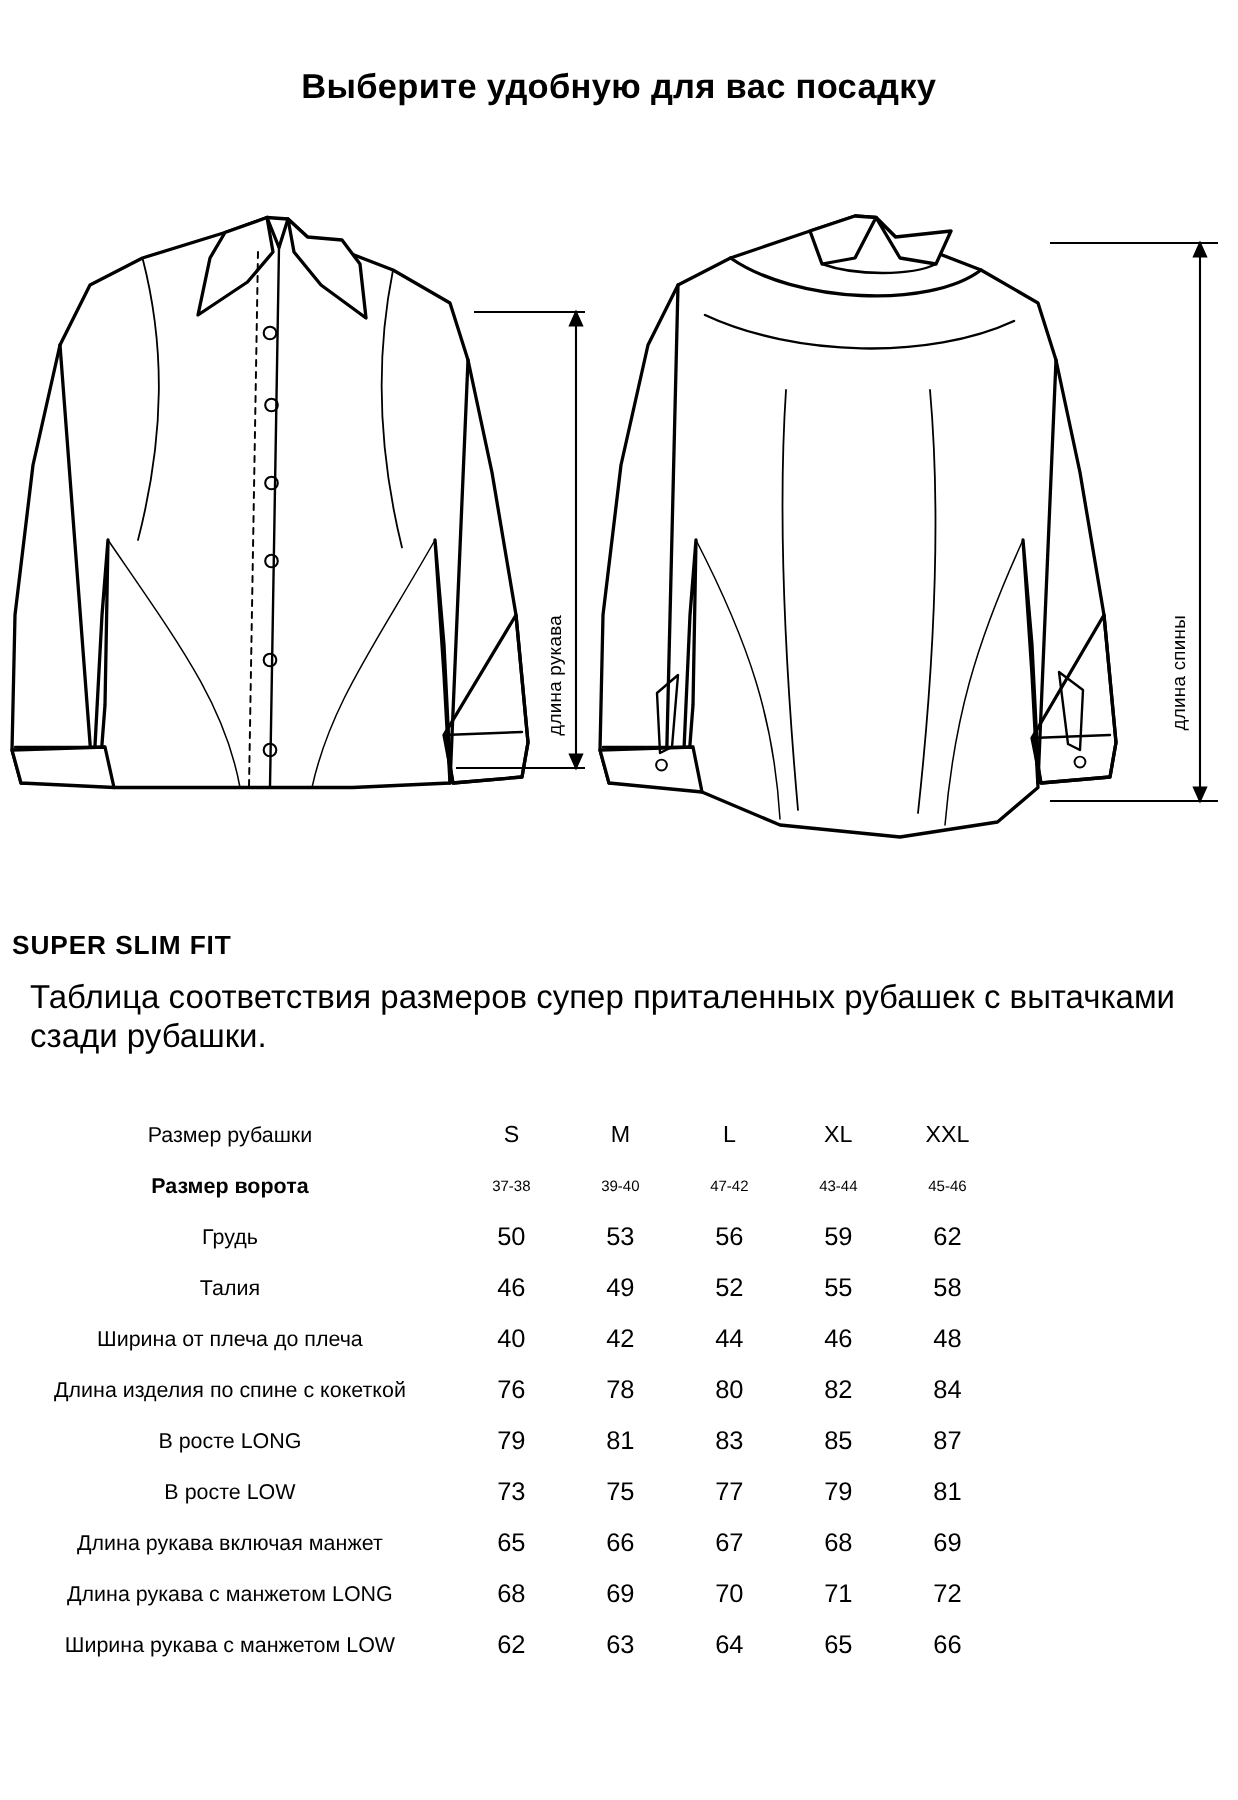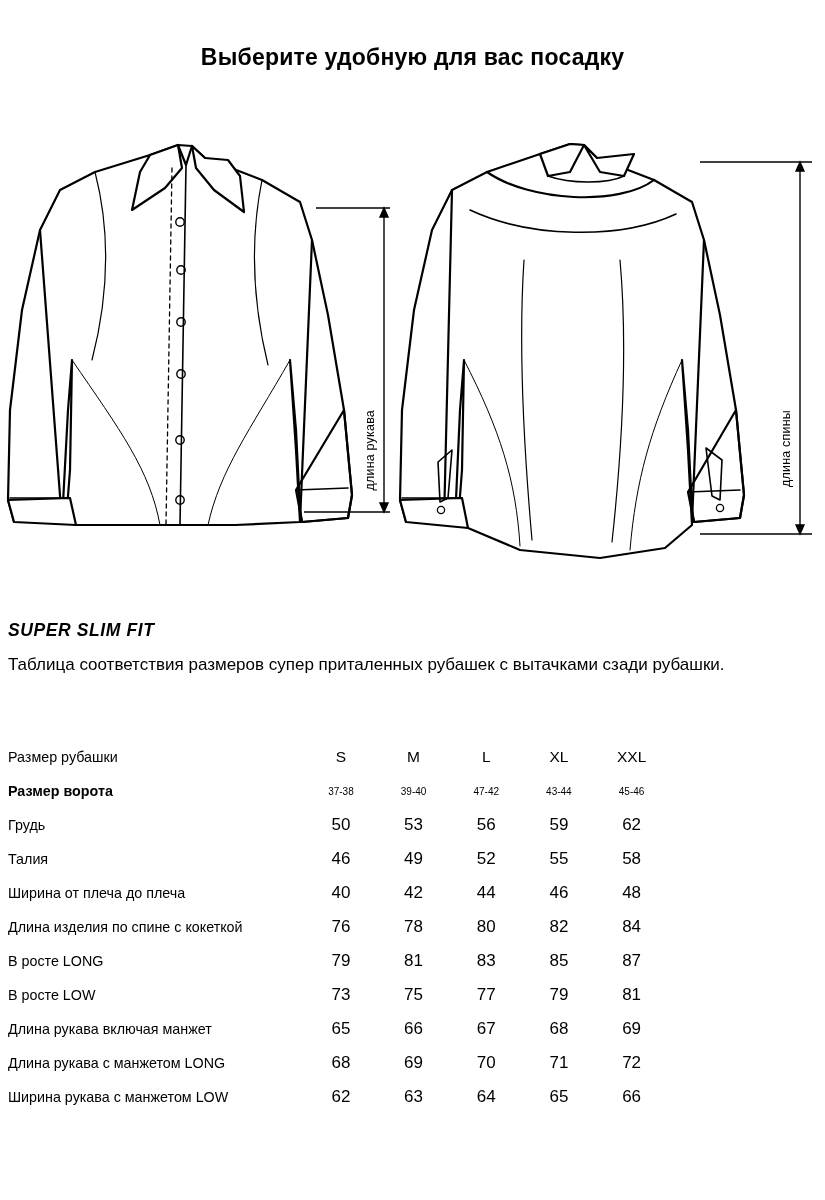--- a/index.html
+++ b/index.html
@@ -53,47 +53,46 @@
     left: 779px;
     top: 300px;
   }
   .fit-heading {
     position: absolute;
     top: 620px;
     left: 8px;
     font-size: 17.5px;
     font-weight: bold;
     letter-spacing: 0.6px;
-    font-style: italic;
   }
   .fit-desc {
     position: absolute;
     top: 652px;
-    left: 8px;
+    left: 20px;
     width: 800px;
-    font-size: 17px;
+    font-size: 22px;
     line-height: 26px;
   }
   table.sizes {
     position: absolute;
     top: 740px;
     left: 8px;
     width: 660px;
     border-collapse: collapse;
     font-size: 14.3px;
   }
   table.sizes td, table.sizes th {
     padding: 0;
     height: 34px;
     font-weight: normal;
     text-align: center;
     vertical-align: middle;
   }
   table.sizes td.rowhead, table.sizes th.rowhead {
-    text-align: left;
+    text-align: center;
     width: 292px;
     padding-right: 6px;
   }
   table.sizes td.val, table.sizes th.val {
     width: 73px;
     font-size: 17px;
   }
   tr.header-row th.val {
     font-size: 15.5px;
   }

